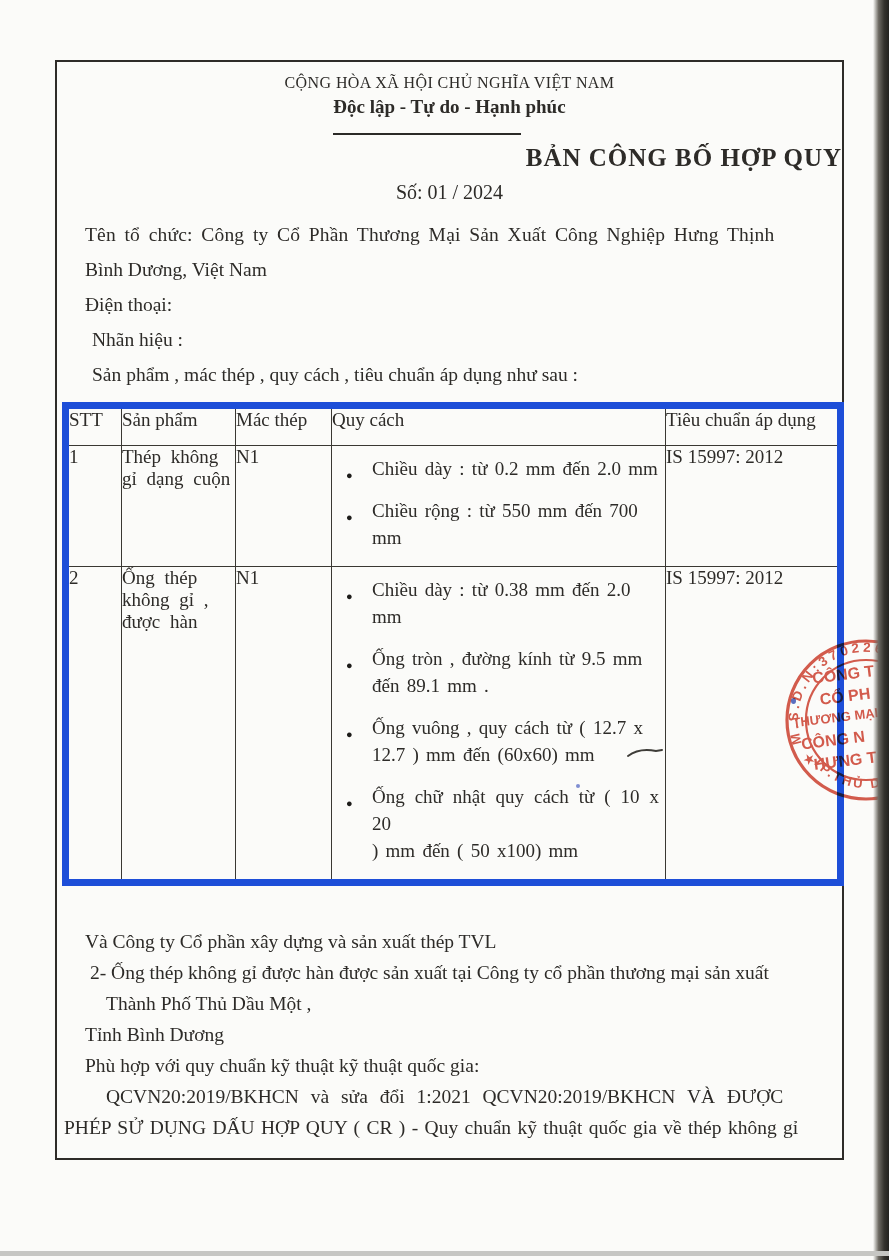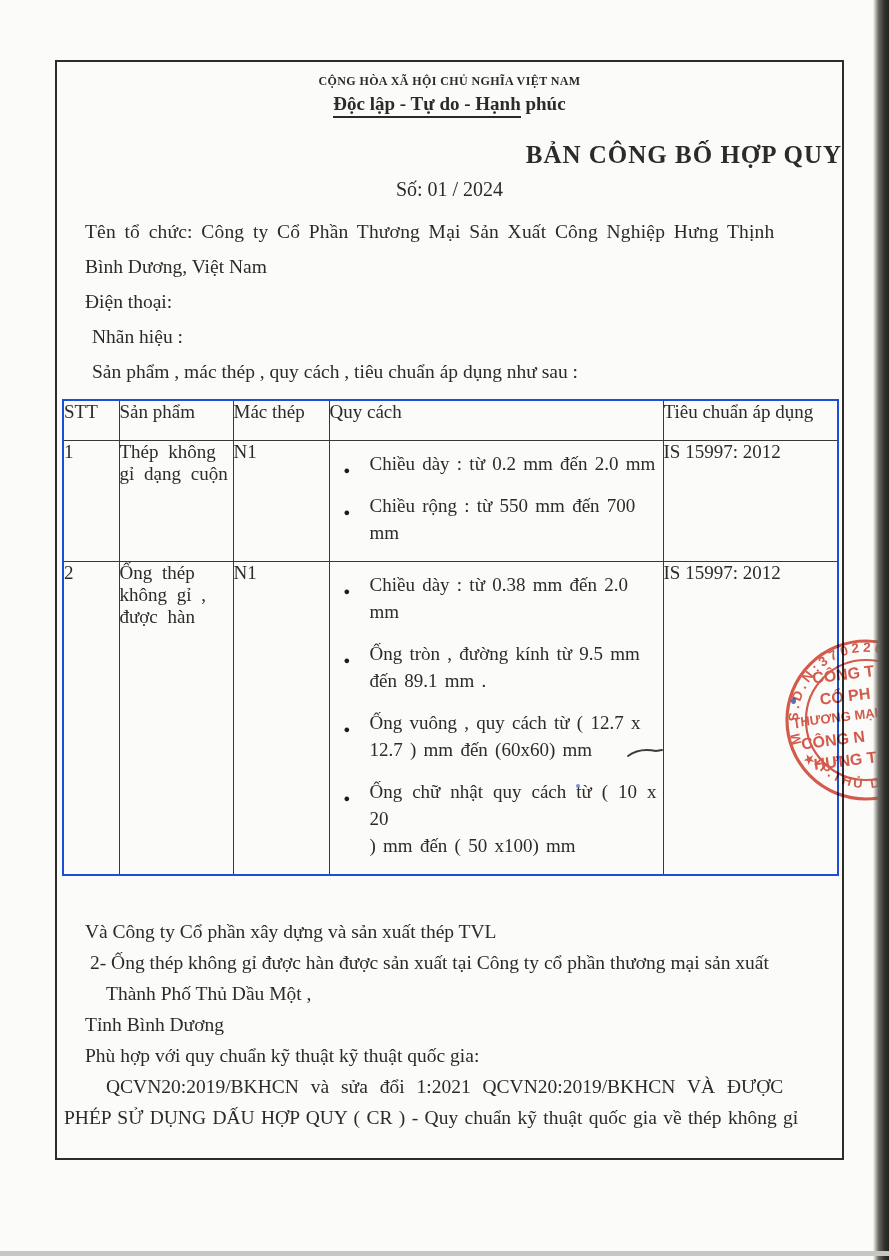--- a/index.html
+++ b/index.html
@@ -15,40 +15,40 @@
     background:linear-gradient(to right, rgba(60,58,52,0) 0%, #6d6a63 35%, #35332e 70%, #23221f 100%);
   }
   .scan-edge-bottom{
     position:absolute;left:0;top:1251px;width:889px;height:5px;z-index:50;
     background:#c6c6c3;
   }
   .frame{
     position:absolute;left:55px;top:60px;width:785px;height:1096px;
     border:2px solid #2e2c29;background:transparent;
   }
-  .nat-header{ text-align:center; margin-top:12px; font-weight:bold; font-size:12px; letter-spacing:0.4px;}
+  .nat-header{ text-align:center; margin-top:12px; font-weight:normal; font-size:16px; letter-spacing:0.4px;}
   .motto{ text-align:center; font-weight:bold; font-size:19px; margin-top:4px;}
-  .motto .ul{ border-bottom:2px solid #2b2a27; padding-bottom:2px;}
+  .motto .ul{ border-bottom:2px solid #2b2a27; padding-bottom:16px;}
   .doc-title{ text-align:right; font-weight:bold; font-size:25px; letter-spacing:1px; margin-top:26px;}
   .doc-number{ text-align:center; font-size:20px; margin-top:9px;}
   .bodytext{ font-size:19.5px; line-height:35px; padding-left:28px; padding-right:4px; white-space:nowrap;}
   .org-block{ margin-top:13px;}
   .sp-wide{ word-spacing:3.5px; letter-spacing:0.2px;}
   .indent-sm{ padding-left:7px;}
   .boldtxt{ font-weight:bold;}
   
   table.spec{
     border-collapse:collapse; margin-left:5px; margin-top:10px;
     width:775px; table-layout:fixed; font-size:19px;
   }
   table.spec td, table.spec th{
     border:1.5px solid #3a3833; vertical-align:top; font-weight:normal; text-align:left;
     padding:0;
   }
-  table.spec{ border:2px solid #1d4ed8;}
+  table.spec{ border:7px solid #1d4ed8;}
   th.h-stt,{ text-align:center;}
   .th-pad{ padding:9px 6px 9px 13px; }
   .th-c{ text-align:center; padding:9px 2px;}
   td.c-stt{ text-align:center; padding-top:13px;}
   td.c-sp{ padding:13px 10px 6px 12px; text-align:justify; word-spacing:5px;}
   td.c-mac{ text-align:center; padding-top:13px;}
   td.c-tc{ padding:13px 4px 4px 10px;}
   td.c-qc{ padding:8px 6px 4px 0;}
   ul.qc{ list-style:none; margin:0; padding:0;}
   ul.qc li{

